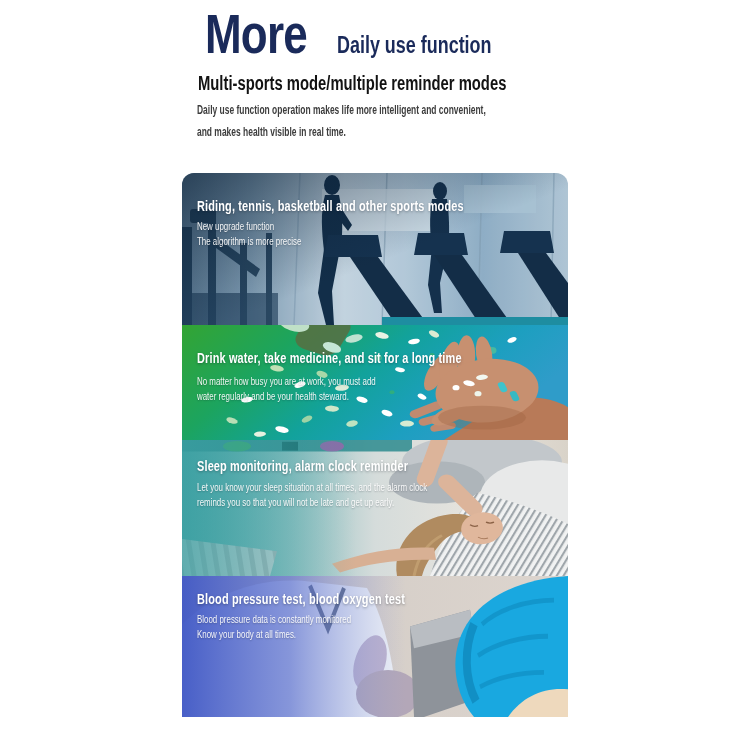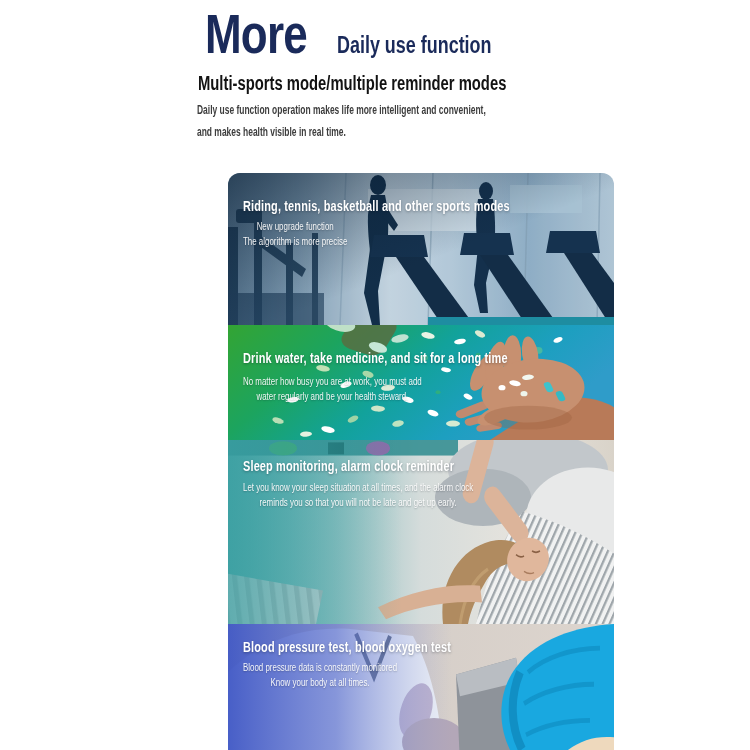--- a/index.html
+++ b/index.html
@@ -1,19 +1,18 @@
 <!DOCTYPE html>
 <html><head>
 <meta charset="utf-8">
 <style>
   html,body{margin:0;padding:0;background:#fff;}
   .page{
     position:relative;width:750px;height:750px;background:#ffffff;overflow:hidden;
     font-family:"Liberation Sans",sans-serif;
-    text-align:center;
   }
   
   .brand{
     position:absolute;left:205px;top:7px;font-size:55px;line-height:1;font-weight:bold;
     color:#1a2a5a;letter-spacing:-1px;transform:scaleX(.80);transform-origin:0 100%;white-space:nowrap;
   }
   .brand-sub{
     position:absolute;left:337px;top:34px;font-size:23px;line-height:1;font-weight:bold;
     color:#1a2a5a;transform:scaleX(.78);transform-origin:0 100%;white-space:nowrap;
   }
@@ -21,26 +20,26 @@
     position:absolute;left:198px;top:71px;margin:0;font-size:20px;line-height:1.2;font-weight:bold;
     color:#131313;transform:scaleX(.74);transform-origin:0 50%;white-space:nowrap;
   }
   .desc{
     position:absolute;left:197px;top:99px;margin:0;font-size:13px;line-height:21.5px;
     color:#3d3d3d;font-weight:bold;transform:scaleX(.65);transform-origin:0 0;white-space:nowrap;
   }
   
   .panels{
     position:absolute;left:182px;top:173px;width:386px;height:577px;
-    border-radius:12px 12px 0 0;overflow:hidden;margin-left:46px;
+    border-radius:12px 12px 0 0;overflow:hidden;
   }
   .panel{position:relative;width:386px;overflow:hidden;}
   .panel.p1{height:152px;}
   .panel.p2{height:115px;}
-  .panel.p3{height:184px;}
+  .panel.p3{height:136px;}
   .panel.p4{height:141px;}
   .art{position:absolute;left:0;top:0;width:100%;height:100%;display:block;}
   .ptitle{
     position:absolute;left:15px;margin:0;font-size:14px;line-height:1.2;font-weight:bold;color:#ffffff;
     letter-spacing:.2px;transform:scaleX(.78);transform-origin:0 0;white-space:nowrap;
     text-shadow:0 1px 3px rgba(8,20,32,.35);
   }
   .plines{
     position:absolute;left:15px;margin:0;font-size:11px;line-height:14.5px;color:rgba(255,255,255,.93);
     transform:scaleX(.72);transform-origin:0 0;white-space:nowrap;

